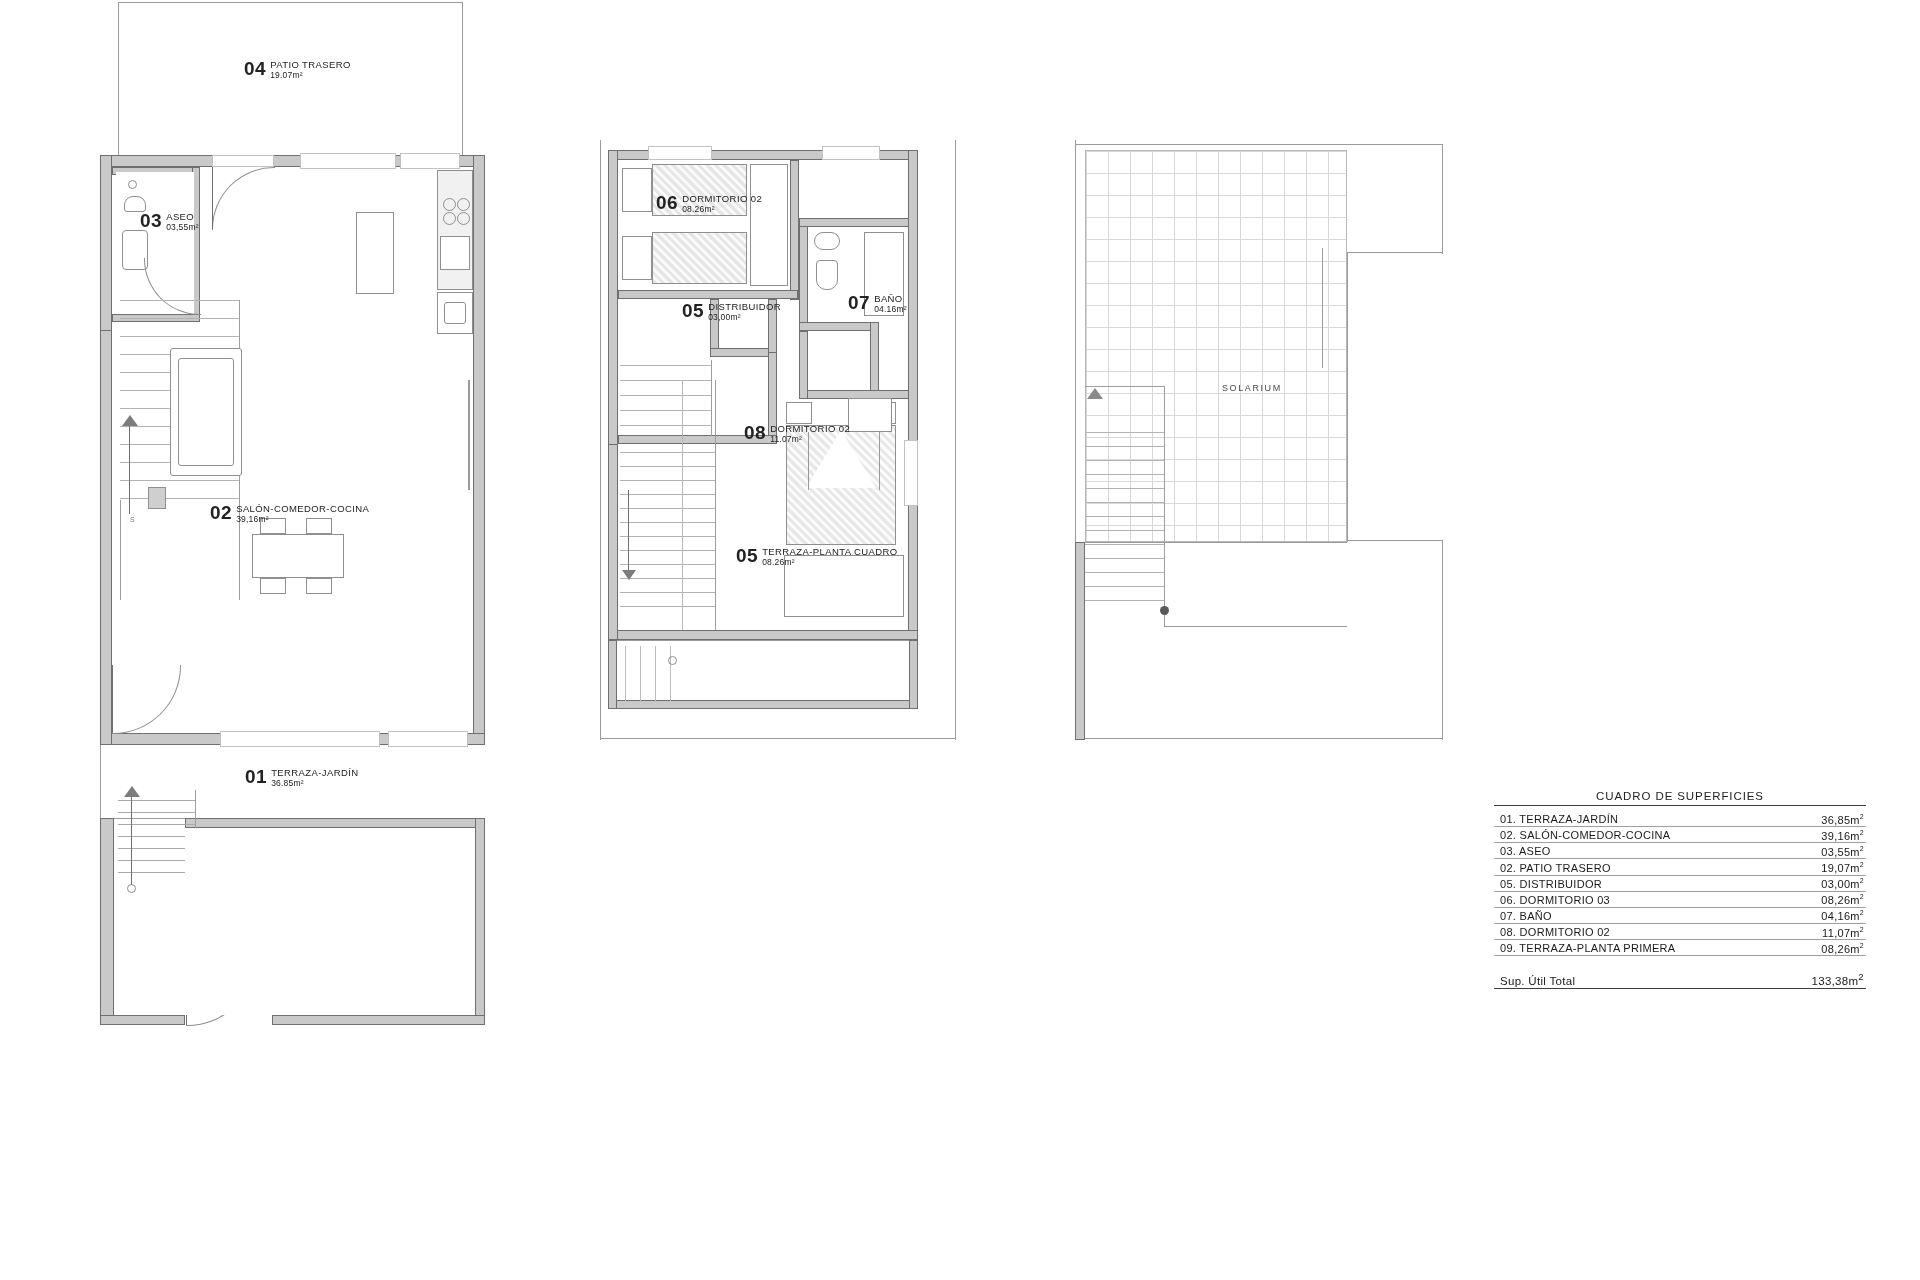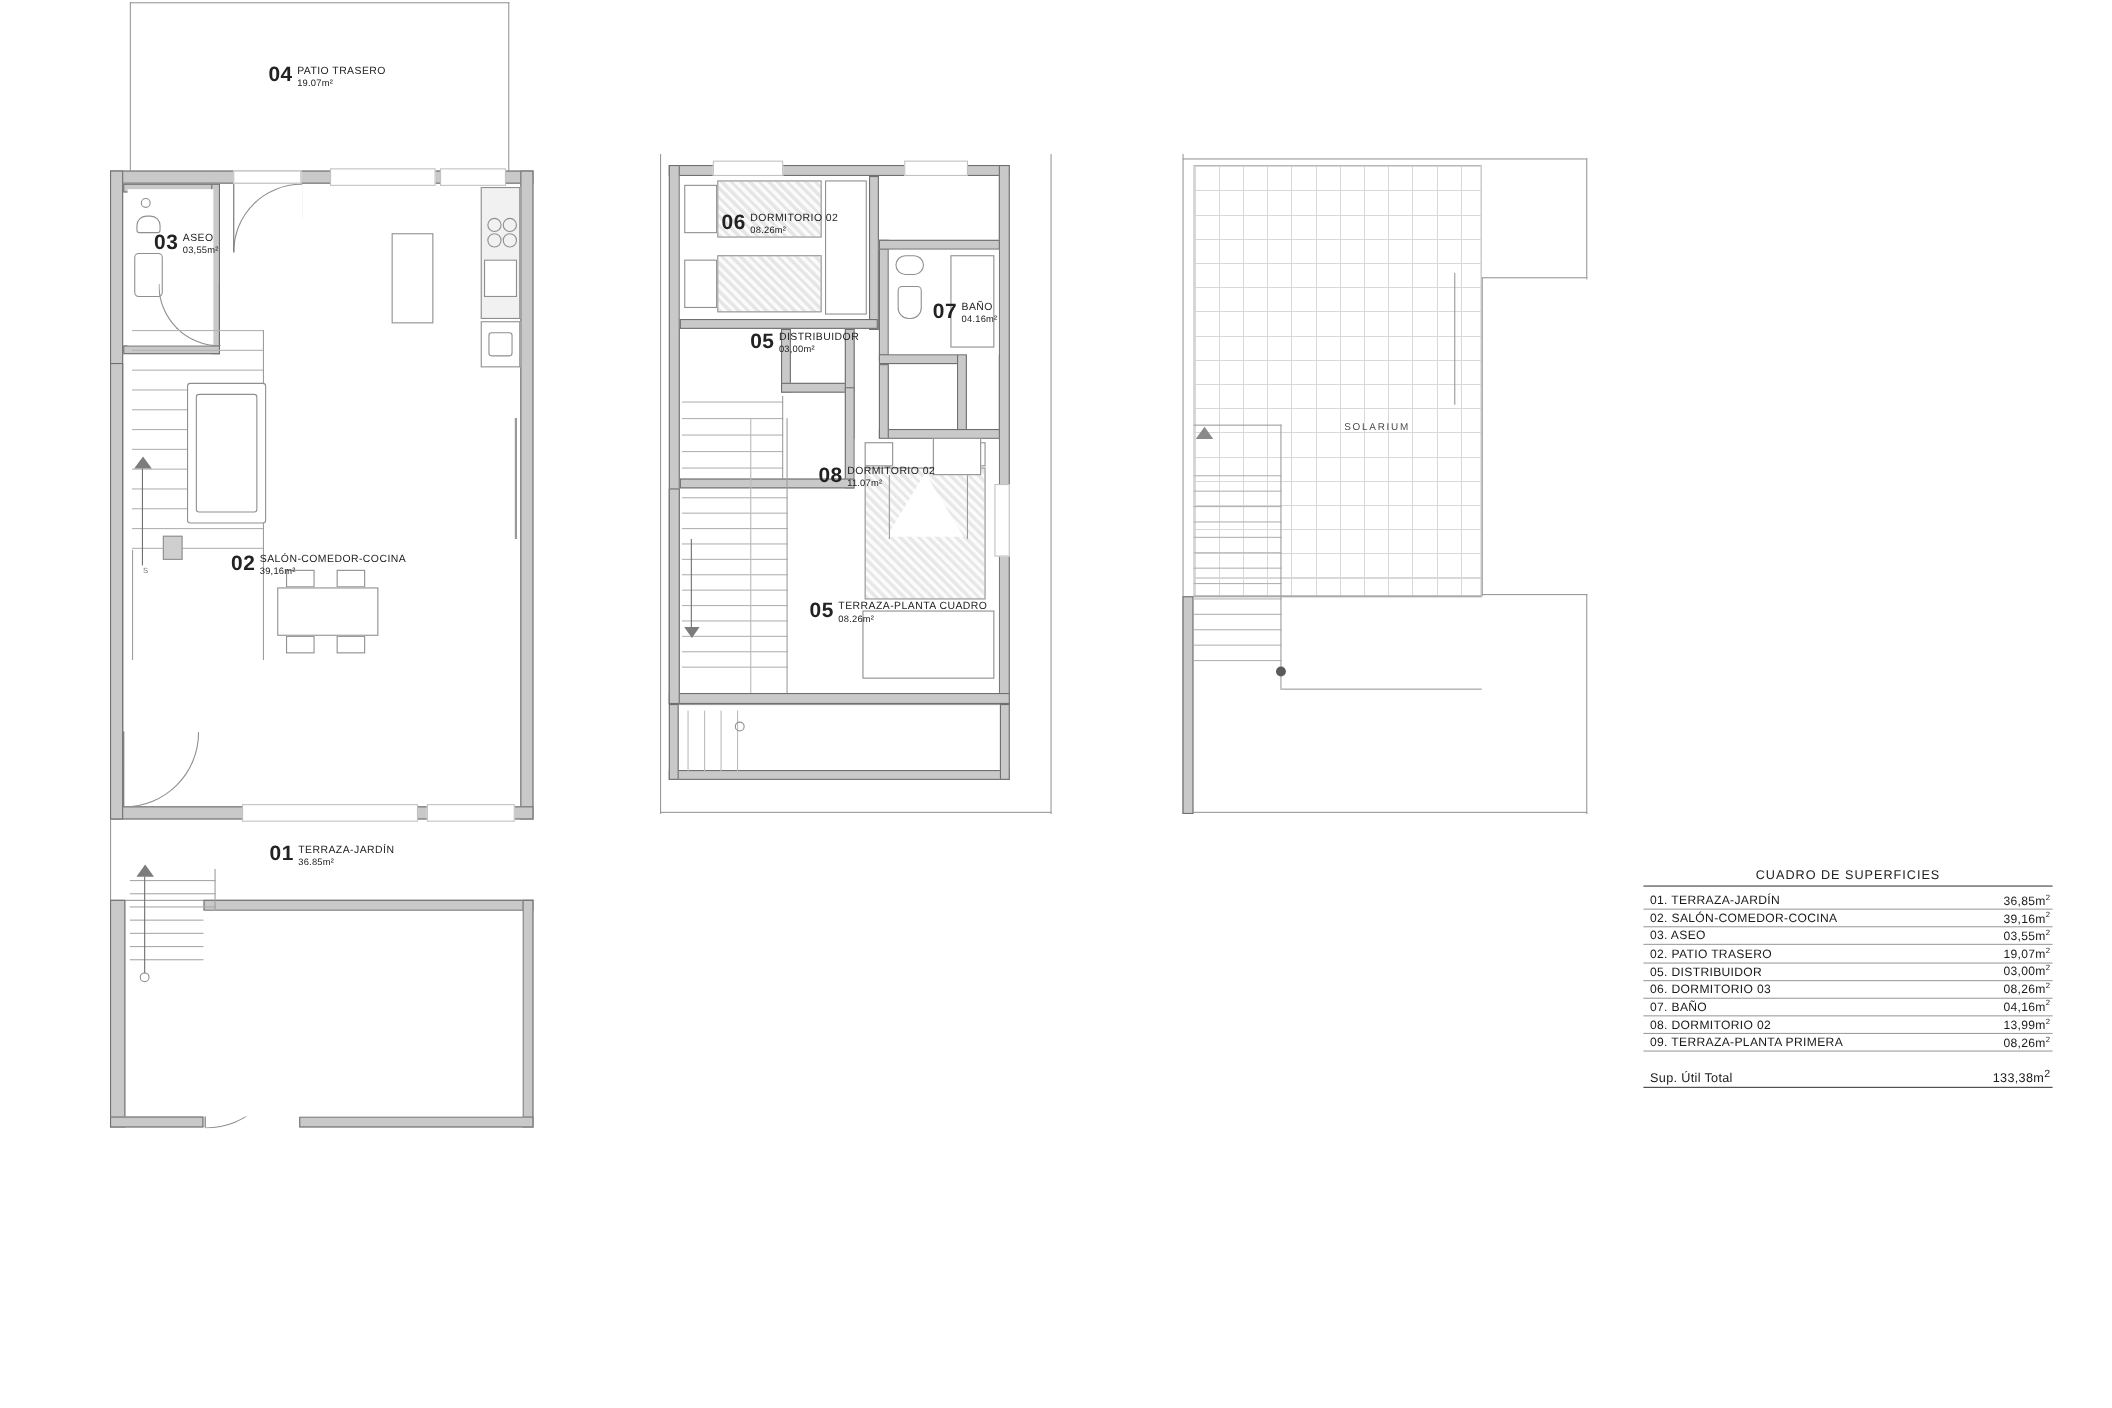--- a/index.html
+++ b/index.html
@@ -287,21 +287,21 @@
   <div class="tag" style="left:656px;top:192px;">
     <div class="tagrow">
       <span class="num">06</span>
       <span class="tagcol">
         <span class="nm">DORMITORIO 02</span>
         <span class="ar">08.26m²</span>
       </span>
     </div>
   </div>
 
-  <div class="tag" style="left:848px;top:273px;">
+  <div class="tag" style="left:848px;top:292px;">
     <div class="tagrow">
       <span class="num">07</span>
       <span class="tagcol">
         <span class="nm">BAÑO</span>
         <span class="ar">04.16m²</span>
       </span>
     </div>
   </div>
 
   <div class="tag" style="left:682px;top:300px;">
@@ -403,21 +403,21 @@
     <div class="trow">
       <span>06. DORMITORIO 03</span>
       <span class="v"><span>08,26m</span><sup>2</sup></span>
     </div>
     <div class="trow">
       <span>07. BAÑO</span>
       <span class="v"><span>04,16m</span><sup>2</sup></span>
     </div>
     <div class="trow">
       <span>08. DORMITORIO 02</span>
-      <span class="v"><span>13,99m</span><sup>2</sup></span>
+      <span class="v"><span>11,07m</span><sup>2</sup></span>
     </div>
     <div class="trow">
       <span>09. TERRAZA-PLANTA PRIMERA</span>
       <span class="v"><span>08,26m</span><sup>2</sup></span>
     </div>
 
     <div class="spacer"></div>
 
     <div class="ttotal">
       <span>Sup. Útil Total</span>

